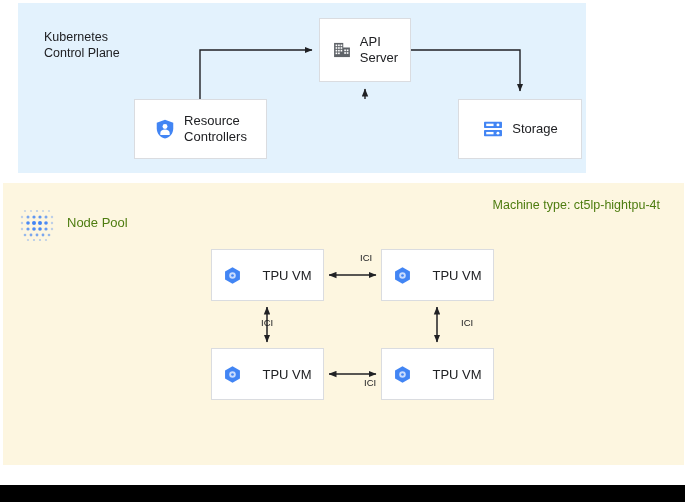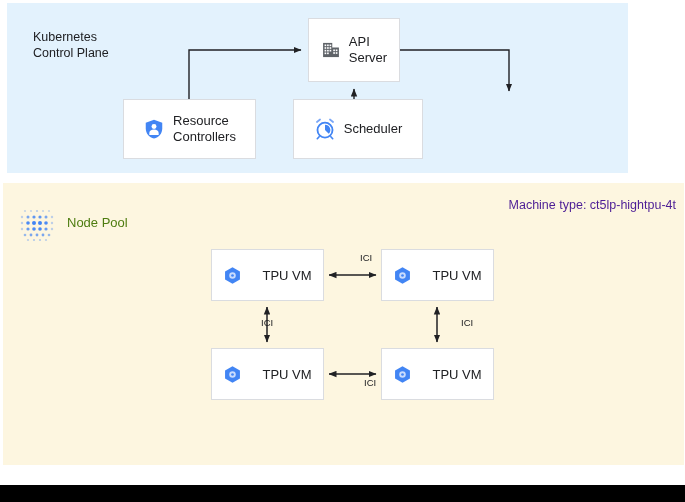--- a/index.html
+++ b/index.html
@@ -3,21 +3,21 @@
 <meta charset="utf-8">
 <style>
   html,body{margin:0;padding:0;background:#ffffff;}
   body{width:685px;height:502px;position:relative;overflow:hidden;
        font-family:"Liberation Sans","DejaVu Sans",sans-serif;
        -webkit-font-smoothing:antialiased;}
 
   .panel{position:absolute;box-sizing:border-box;}
 
   
-  #control-plane{left:7px;top:3px;width:621px;height:170px;background:#e3f2fd;}
+  #control-plane{left:18px;top:3px;width:568px;height:170px;background:#e3f2fd;}
 
   #cp-title{position:absolute;left:26px;top:26px;width:150px;
             font-size:12.5px;line-height:16px;color:#202124;white-space:pre-line;}
 
   
   .nodebox{position:absolute;box-sizing:border-box;background:#ffffff;
            border:1px solid #dadce0;display:flex;align-items:center;
            justify-content:center;gap:8px;}
   .nodebox .lbl{font-size:13px;line-height:16px;color:#202124;white-space:pre-line;}
 
@@ -28,22 +28,22 @@
 
   
   .wire{position:absolute;left:0;top:0;width:685px;height:502px;
         pointer-events:none;overflow:visible;}
 
   
   #node-pool{left:3px;top:183px;width:681px;height:282px;background:#fdf6e0;}
 
   #np-icon{position:absolute;left:14px;top:22px;width:40px;height:40px;}
   #np-title{position:absolute;left:64px;top:32px;font-size:13px;color:#4d7c0f;}
-  #np-meta{position:absolute;right:8px;top:14px;text-align:right;
-           font-size:12.5px;line-height:16px;color:#4c1d95;}
+  #np-meta{position:absolute;right:24px;top:14px;text-align:right;
+           font-size:12.5px;line-height:16px;color:#4d7c0f;}
 
   
   .tpubox{position:absolute;box-sizing:border-box;background:#ffffff;
           border:1px solid #dadce0;display:flex;align-items:center;
           justify-content:center;gap:20px;}
   .tpubox .lbl{font-size:13px;color:#202124;}
   #tpu-0{left:211px;top:249px;width:113px;height:52px;}
   #tpu-1{left:381px;top:249px;width:113px;height:52px;}
   #tpu-2{left:211px;top:348px;width:113px;height:52px;}
   #tpu-3{left:381px;top:348px;width:113px;height:52px;}
@@ -108,32 +108,32 @@
   <div class="nodebox" id="resource-controllers">
     <svg width="22" height="22" viewBox="0 0 24 24">
       <path d="M12 1.8 L21 5.1 v6.4 c0 5.6-3.8 9.8-9 10.9 -5.2-1.1-9-5.3-9-10.9 V5.1 z" fill="#4285f4"></path>
       <circle cx="12" cy="9.2" r="2.7" fill="#ffffff"></circle>
       <path d="M12 12.6 c-3 0-5.1 1.7-5.1 3.7 v2.3 h10.2 v-2.3 c0-2-2.1-3.7-5.1-3.7 z" fill="#ffffff"></path>
     </svg>
     <span class="lbl">Resource
 Controllers</span>
   </div>
 
-  <div class="nodebox" id="scheduler">
+
+  <div class="nodebox" id="storage">
     <svg width="22" height="22" viewBox="0 0 24 24">
-      <path d="M3.2 4.4 L6.6 1.6" stroke="#7aa7f7" stroke-width="1.9" fill="none" stroke-linecap="round"></path>
-      <path d="M20.8 4.4 L17.4 1.6" stroke="#7aa7f7" stroke-width="1.9" fill="none" stroke-linecap="round"></path>
-      <circle cx="12" cy="13.2" r="8.2" fill="none" stroke="#4285f4" stroke-width="2"></circle>
-      <path d="M12 13.2 V7.4 A5.8 5.8 0 0 1 16.1 17.3 z" fill="#4285f4"></path>
-      <path d="M5.6 20.4 L3.6 22.6" stroke="#4285f4" stroke-width="1.8" stroke-linecap="round"></path>
-      <path d="M18.4 20.4 L20.4 22.6" stroke="#4285f4" stroke-width="1.8" stroke-linecap="round"></path>
+      <rect x="2.2" y="4.2" width="19.6" height="6.6" rx="0.8" fill="#4285f4"></rect>
+      <rect x="2.2" y="13.2" width="19.6" height="6.6" rx="0.8" fill="#4285f4"></rect>
+      <rect x="4.6" y="6.2" width="8" height="2.6" fill="#ffffff"></rect>
+      <rect x="4.6" y="15.2" width="8" height="2.6" fill="#ffffff"></rect>
+      <circle cx="17.4" cy="7.5" r="1.6" fill="#ffffff"></circle>
+      <circle cx="17.4" cy="16.5" r="1.6" fill="#ffffff"></circle>
     </svg>
-    <span class="lbl">Scheduler</span>
-  </div>
-
+    <span class="lbl">Storage</span>
+  </div>
 </div>
 
 <div class="panel" id="node-pool">
 
   <svg id="np-icon" viewBox="0 0 40 40">
     <g fill="#4285f4">
       <circle cx="8" cy="6" r="1.1" opacity="0.30"></circle>
       <circle cx="14" cy="6" r="1.1" opacity="0.30"></circle>
       <circle cx="20" cy="6" r="1.1" opacity="0.40"></circle>
       <circle cx="26" cy="6" r="1.1" opacity="0.30"></circle>

